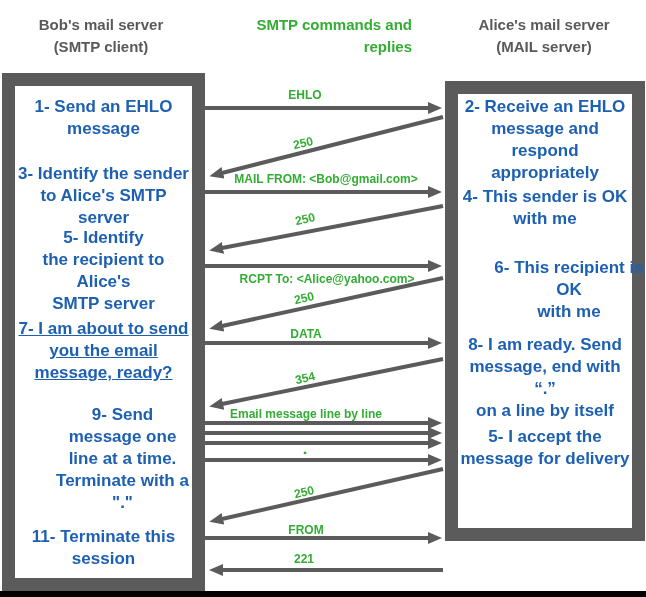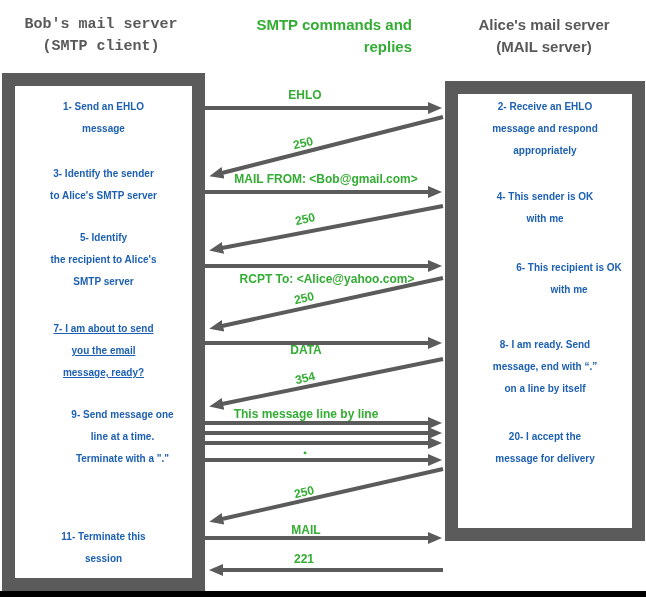--- a/index.html
+++ b/index.html
@@ -6,38 +6,38 @@
   #page{position:relative;width:646px;height:597px;background:#ffffff;overflow:hidden;
         font-family:"Liberation Sans", sans-serif;font-weight:700;}
 
   .hdr{position:absolute;text-align:center;font-size:15px;line-height:22px;
        color:#595959;white-space:pre-line;}
   .hdr.green{color:#33ad33;}
 
   .bigbox{position:absolute;box-sizing:border-box;border:13px solid #5b5b5b;background:#ffffff;}
 
   .step{position:absolute;left:0;width:100%;box-sizing:border-box;padding:0 2px;
-        text-align:center;font-size:10px;line-height:22px;color:#1d60b2;white-space:pre-line;}
+        text-align:center;font-size:17px;line-height:22px;color:#1d60b2;white-space:pre-line;}
 
   .msglabel{position:absolute;transform:translate(-50%,-50%);color:#33ad33;
             font-size:12px;line-height:14px;white-space:nowrap;}
   .msglabel.rot{transform:translate(-50%,-50%) rotate(-13deg);}
   .dot{font-size:10px;}
 
   #arrows{position:absolute;left:0;top:0;}
   .arr{stroke:#5b5b5b;stroke-width:4;}
 
   #bottombar{position:absolute;left:0;top:591px;width:646px;height:6px;background:#000000;}
 </style>
 </head>
 <body>
 
 <div id="page">
 
-  <div class="hdr" style="left:11px;top:14px;width:180px;font-family:Liberation Mono, monospace;">Bob's mail server
+  <div class="hdr" style="left:11px;top:14px;width:180px;">Bob's mail server
 (SMTP client)</div>
   <div class="hdr green" style="left:232px;top:14px;width:180px;text-align:right;">SMTP commands and
 replies</div>
   <div class="hdr" style="left:454px;top:14px;width:180px;">Alice's mail server
 (MAIL server)</div>
 
   <div class="bigbox" style="left:2px;top:73px;width:203px;height:518px;">
     <div class="step" style="top:10px;">1- Send an EHLO
 message</div>
     <div class="step" style="top:77px;">3- Identify the sender
@@ -59,21 +59,21 @@
     <div class="step" style="top:2px;">2- Receive an EHLO
 message and respond
 appropriately</div>
     <div class="step" style="top:92px;">4- This sender is OK
 with me</div>
     <div class="step" style="top:163px;margin-left:24px;">6- This recipient is OK
 with me</div>
     <div class="step" style="top:240px;">8-  I am ready. Send
 message, end with “.”
 on a line by itself</div>
-    <div class="step" style="top:332px;">20-  I accept the
+    <div class="step" style="top:332px;">5-  I accept the
 message for delivery</div>
   </div>
 
   <svg id="arrows" width="646" height="597">
     <defs>
       <marker id="ah" markerUnits="userSpaceOnUse" markerWidth="16" markerHeight="14" refX="1" refY="6" orient="auto">
         <path d="M0,0 L14,6 L0,12 Z" fill="#5b5b5b"></path>
       </marker>
     </defs>
     <line class="arr" x1="205" y1="108" x2="429" y2="108" marker-end="url(#ah)"></line>
@@ -92,22 +92,22 @@
     <line class="arr" x1="205" y1="538" x2="429" y2="538" marker-end="url(#ah)"></line>
     <line class="arr" x1="443" y1="570" x2="222" y2="570" marker-end="url(#ah)"></line>
   </svg>
 
   <div class="msglabel" style="left:305px;top:95px;">EHLO</div>
   <div class="msglabel rot" style="left:303px;top:143px;">250</div>
   <div class="msglabel" style="left:326px;top:179px;">MAIL FROM: &lt;Bob@gmail.com&gt;</div>
   <div class="msglabel rot" style="left:305px;top:219px;">250</div>
   <div class="msglabel" style="left:327px;top:257px;margin-top:22px;">RCPT To: &lt;Alice@yahoo.com&gt;</div>
   <div class="msglabel rot" style="left:304px;top:298px;">250</div>
-  <div class="msglabel" style="left:306px;top:350px;text-align:center;">DATA</div>
+  <div class="msglabel" style="left:306px;top:334px;text-align:center;">DATA</div>
   <div class="msglabel rot" style="left:305px;top:378px;">354</div>
-  <div class="msglabel" style="left:306px;top:414px;">This message line by line</div>
+  <div class="msglabel" style="left:306px;top:414px;">Email message line by line</div>
   <div class="msglabel dot" style="left:305px;top:453px;">▪</div>
   <div class="msglabel rot" style="left:304px;top:492px;">250</div>
-  <div class="msglabel" style="left:306px;top:530px;">MAIL</div>
+  <div class="msglabel" style="left:306px;top:530px;">FROM</div>
   <div class="msglabel" style="left:304px;top:559px;">221</div>
 
   <div id="bottombar"></div>
 </div>
 
 </body></html>

